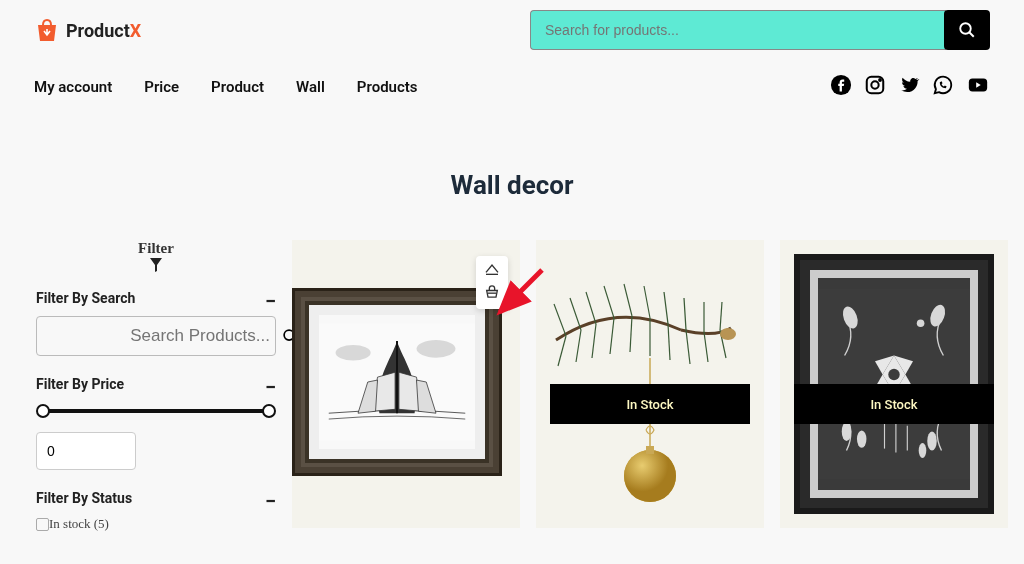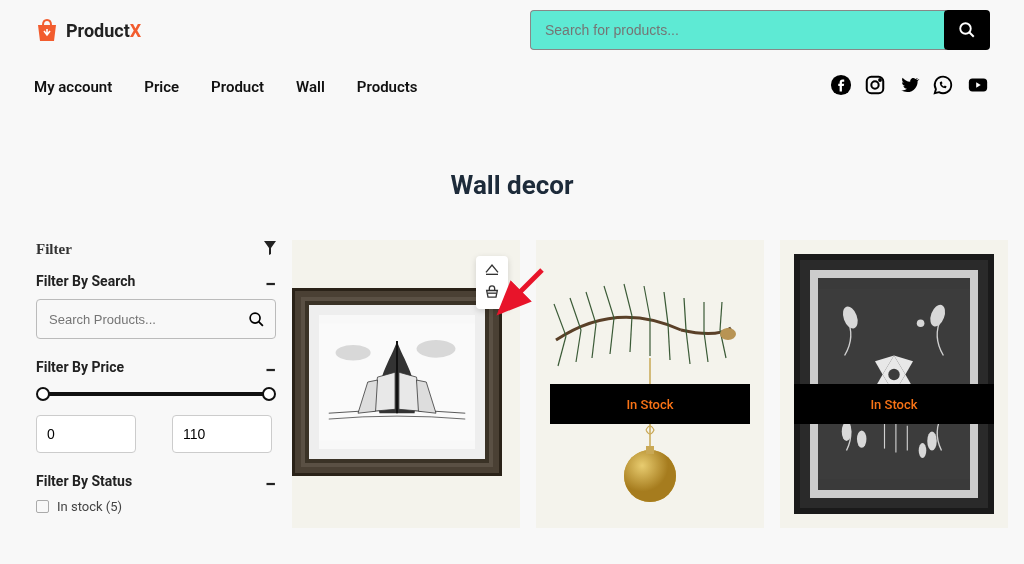--- a/index.html
+++ b/index.html
@@ -98,20 +98,21 @@
     gap: 16px;
   }
   .sidebar {
     width: 240px;
   }
   .sidebar-head {
     display: flex;
     justify-content: space-between;
     align-items: center;
     margin-bottom: 14px;
+    flex-direction: column;
   }
   .sidebar-head h3 {
     font-size: 15px;
     font-weight: 700;
     color: #333;
     font-family: Georgia, serif;
   }
   .sec {
     margin-bottom: 20px;
   }
@@ -136,23 +137,24 @@
   .filter-search {
     display: flex;
     border: 1px solid #bbb;
     border-radius: 4px;
     height: 40px;
   }
   .filter-search input {
     flex: 1;
     border: none;
     padding: 0 12px;
-    font-size: 13px;
+    font-size: 17px;
     background: transparent;
     outline: none;
+    text-align: right;
   }
   .filter-search .mag {
     width: 40px;
     display: flex;
     align-items: center;
     justify-content: center;
     cursor: pointer;
   }
   .slider {
     position: relative;
@@ -189,23 +191,23 @@
     height: 38px;
     border: 1px solid #ccc;
     border-radius: 4px;
     padding: 0 10px;
     font-size: 14px;
     background: #fff;
   }
   .status-item {
     display: flex;
     align-items: center;
-    gap: 8px;
     font-size: 13px;
     color: #444;
+    font-family: Liberation Serif, serif;
   }
   .status-item .box {
     width: 13px;
     height: 13px;
     border: 1px solid #aaa;
     border-radius: 2px;
     cursor: pointer;
   }
   .products {
     flex: 1;
@@ -223,21 +225,21 @@
     position: absolute;
     inset: 0;
   }
   .stock-pill {
     position: absolute;
     left: 14px;
     right: 14px;
     top: 144px;
     height: 40px;
     background: #000;
-    color: #f97316;
+    color: #fef9c3;
     display: flex;
     align-items: center;
     justify-content: center;
     font-size: 13px;
     font-weight: 500;
     z-index: 5;
   }
   .hover-actions {
     position: absolute;
     top: 16px;
@@ -405,21 +407,20 @@
         <span>Filter By Price</span>
         <span class="minus">−</span>
       </div>
       <div class="slider">
         <div class="slider-track"></div>
         <div class="slider-thumb left"></div>
         <div class="slider-thumb right"></div>
       </div>
       <div class="price-inputs">
         <input value="0" style="">
-        <input value="110" style="">
       </div>
     </div>
 
     <div class="sec" style="margin-bottom:6px">
       <div class="sec-head">
         <span>Filter By Status</span>
         <span class="minus">−</span>
       </div>
       <div class="status-item">
         <span class="box"></span>

